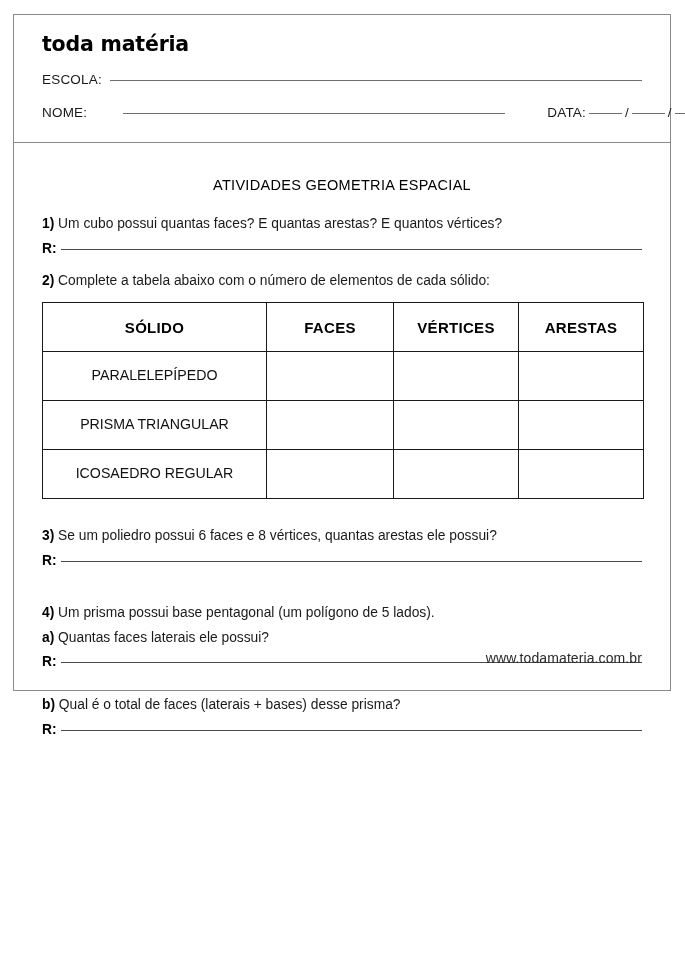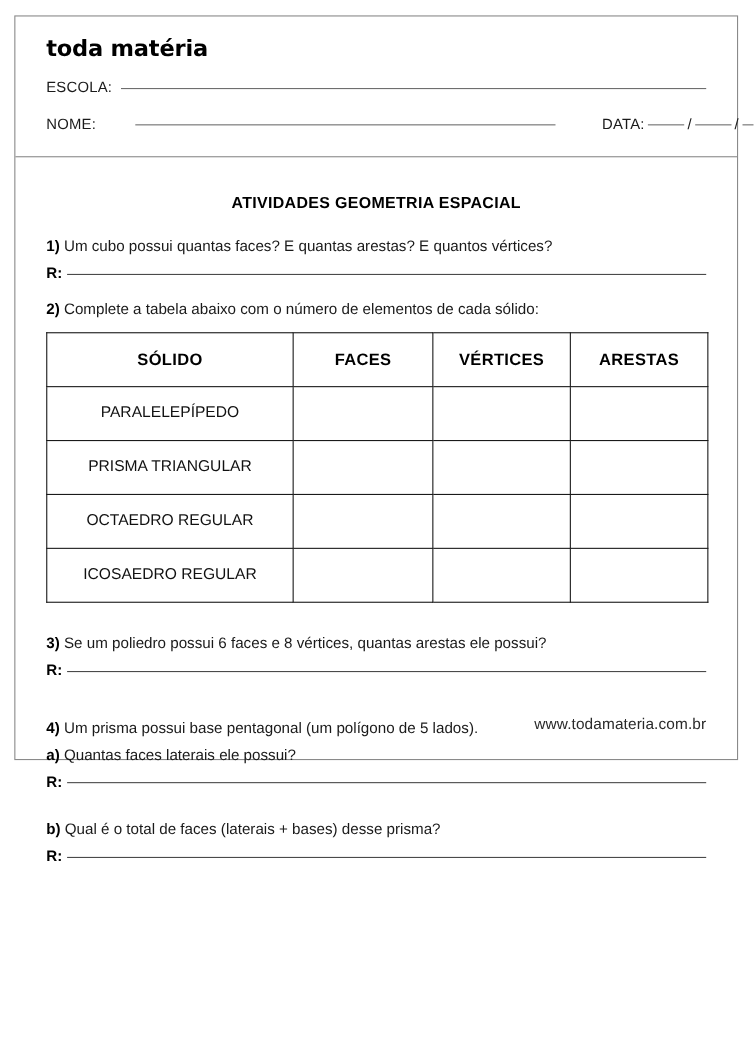--- a/index.html
+++ b/index.html
@@ -95,21 +95,21 @@
   .slash { color: #1a1a1a; }
 
   
   .content {
     padding: 0 28px;
     position: relative;
   }
 
   .worksheet-title {
     text-align: center;
-    font-weight: 700;
+    font-weight: 400;
     font-size: 14.5px;
     letter-spacing: 0.3px;
     margin-top: 34px;
     color: #000000;
   }
 
   .question {
     font-size: 13.8px;
     line-height: 1.35;
     color: #1a1a1a;
@@ -261,26 +261,20 @@
           <td></td>
           <td></td>
         </tr>
         <tr>
           <td class="solid-name"><span>PRISMA TRIANGULAR</span></td>
           <td></td>
           <td></td>
           <td></td>
         </tr>
         <tr>
-          <td class="solid-name"><span>OCTAEDRO REGULAR</span></td>
-          <td></td>
-          <td></td>
-          <td></td>
-        </tr>
-        <tr>
           <td class="solid-name"><span>ICOSAEDRO REGULAR</span></td>
           <td></td>
           <td></td>
           <td></td>
         </tr>
       </tbody>
     </table>
 
     <div class="question q3">
       <span class="q-num">3)</span><span> Se um poliedro possui 6 faces e 8 vértices, quantas arestas ele possui?</span>

